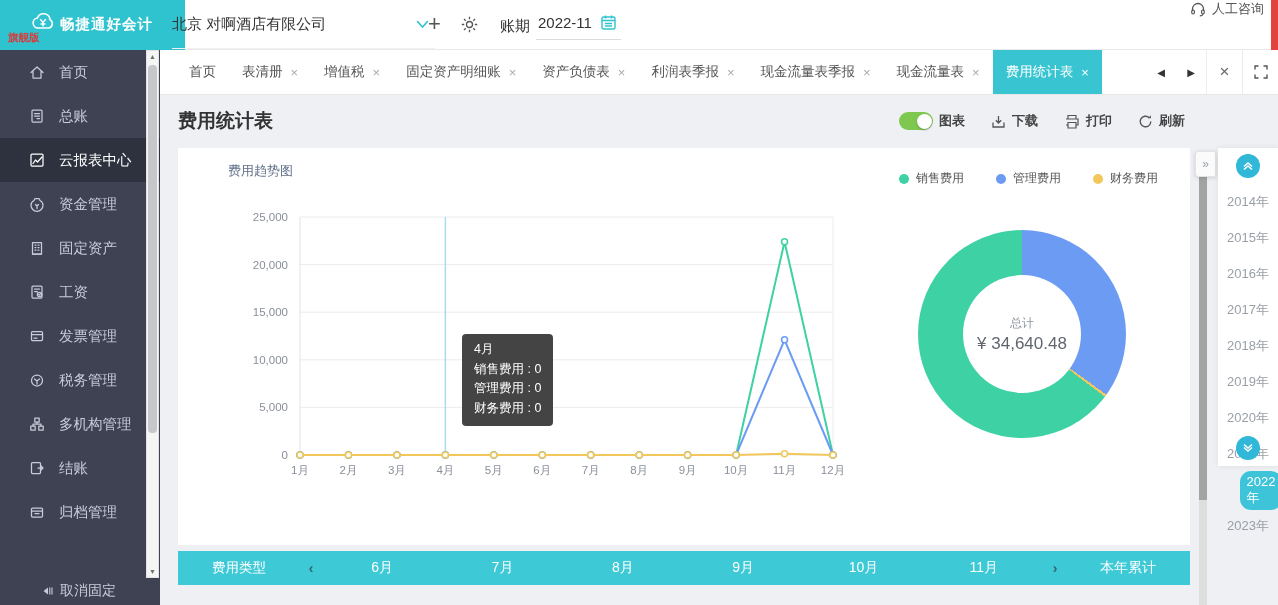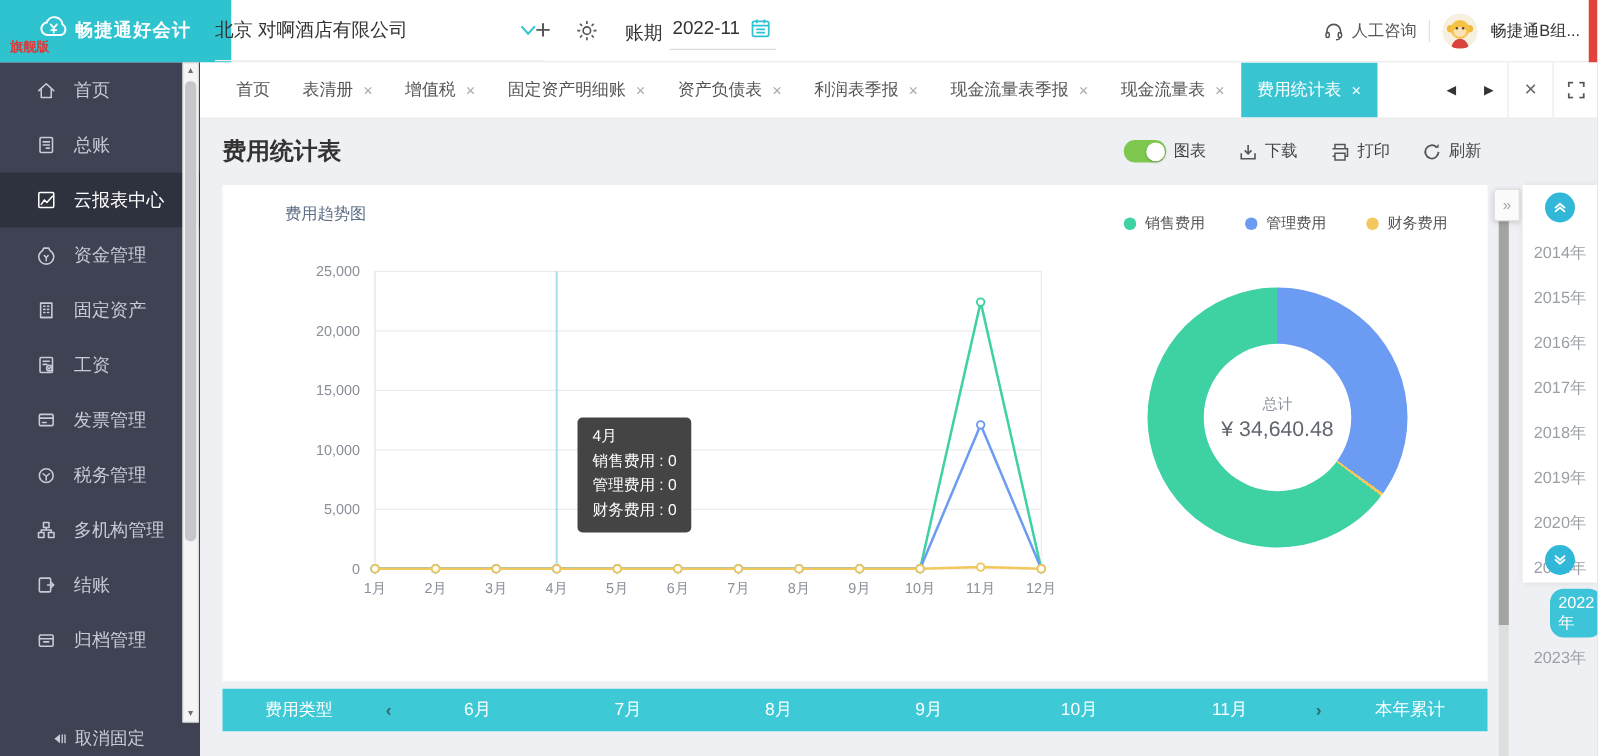--- a/index.html
+++ b/index.html
@@ -13,21 +13,21 @@
   .logo-cloud { position:absolute; left:30px; top:9px; }
   .app-name { position:absolute; left:60px; top:15px; color:#fff; font-size:14.5px; font-weight:bold; letter-spacing:1px; white-space:nowrap; }
   .edition { position:absolute; left:8px; top:31px; color:#d93a3a; font-size:10.5px; font-weight:bold; }
   .company { position:absolute; left:172px; top:0; height:49px; display:flex; align-items:center; gap:90px; cursor:pointer; border-bottom:1px solid #f0f0f0; padding-right:6px; }
   .company span { font-size:15px; color:#333; }
   .tb-plus { position:absolute; left:428px; top:11px; font-size:22px; color:#555; font-weight:300; cursor:pointer; }
   .tb-gear { position:absolute; left:460px; top:15px; cursor:pointer; }
   .period-label { position:absolute; left:500px; top:17px; font-size:15px; color:#333; }
   .period-box { position:absolute; left:536px; top:10px; display:flex; align-items:center; gap:8px; border-bottom:1px solid #dcdcdc; padding:4px 4px 8px 2px; }
   .period-box b { font-size:15px; color:#333; font-weight:normal; }
-  .topbar-right { position:absolute; right:14px; top:0; height:49px; display:flex; align-items:center; gap:10px; }
+  .topbar-right { position:absolute; right:14px; top:0; height:49px; display:flex; align-items:center; gap:10px;flex-direction:column; }
   .support { display:flex; align-items:center; gap:6px; cursor:pointer; }
   .support span { font-size:13px; color:#555; }
   .tb-divider { width:1px; height:18px; background:#e0e0e0; }
   .avatar { width:28px; height:28px; border-radius:50%; background:#f7efe0; overflow:hidden; display:flex; align-items:center; justify-content:center; }
   .username { font-size:13px; color:#333; white-space:nowrap; }
   .red-strip { position:absolute; right:0; top:0; width:7px; height:50px; background:#e2413c; }
 
   
   .tabbar { position:absolute; left:160px; top:50px; width:1118px; height:45px; background:#fff; border-bottom:1px solid #e7e7e7; display:flex; }
   .tabs { display:flex; overflow:hidden; padding-left:16px; flex:1; }
@@ -51,21 +51,21 @@
   .si { stroke:currentColor; fill:none; stroke-width:1.25; stroke-linecap:round; stroke-linejoin:round; }
   .unpin { position:absolute; left:40px; bottom:5px; display:flex; align-items:center; gap:4px; color:#c8ccd8; cursor:pointer; }
   .unpin span { font-size:14px; }
   .side-scroll { position:absolute; right:1px; top:0; width:13px; height:528px; background:#f5f5f5; border:1px solid #e3e3e3; }
   .side-scroll .arr { position:absolute; left:0; width:11px; text-align:center; font-size:7px; color:#707070; }
   .side-scroll .thumb { position:absolute; left:1px; top:14px; width:9px; height:368px; background:#c5c7ca; border-radius:4px; }
 
   
   .page-title { position:absolute; left:178px; top:108px; font-size:19px; color:#333; font-weight:600; }
   .toolbar { position:absolute; right:93px; top:112px; display:flex; align-items:center; gap:26px; }
-  .toolbar .tool { display:flex; align-items:center; gap:6px; cursor:pointer; }
+  .toolbar .tool { display:flex; align-items:center; gap:6px; cursor:pointer;font-weight:bold; }
   .toolbar .tool span { font-size:13px; color:#444; }
   .toggle { width:34px; height:18px; border-radius:9px; background:#7ec850; position:relative; cursor:pointer; }
   .toggle::after { content:""; position:absolute; right:1.5px; top:1.5px; width:15px; height:15px; border-radius:50%; background:#fff; box-shadow:0 1px 2px rgba(0,0,0,.25); }
 
   
   .card { position:absolute; left:178px; top:148px; width:1012px; height:397px; background:#fff; }
   .chart-title { position:absolute; left:50px; top:14px; font-size:13px; color:#5f6f87; }
   .legend { position:absolute; right:32px; top:22px; display:flex; gap:32px; }
   .legend .litem { display:flex; align-items:center; gap:7px; cursor:pointer; }
   .legend .dot { width:10px; height:10px; border-radius:50%; }

